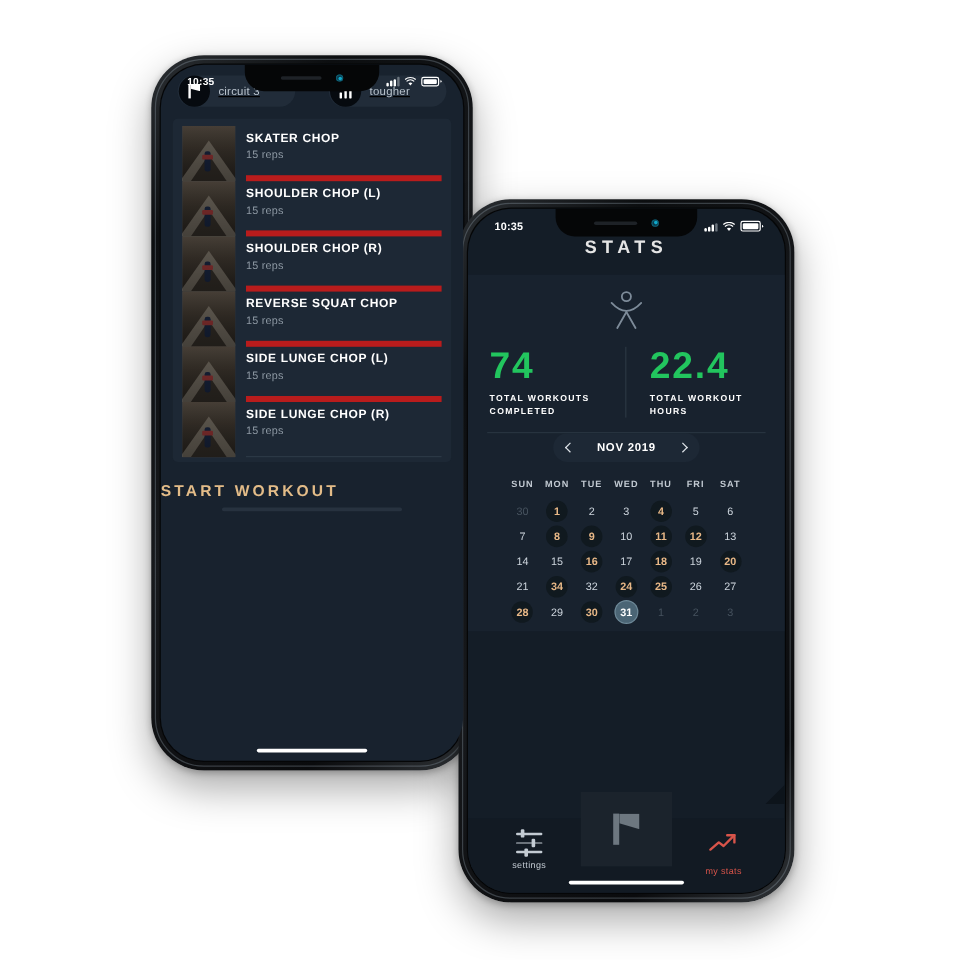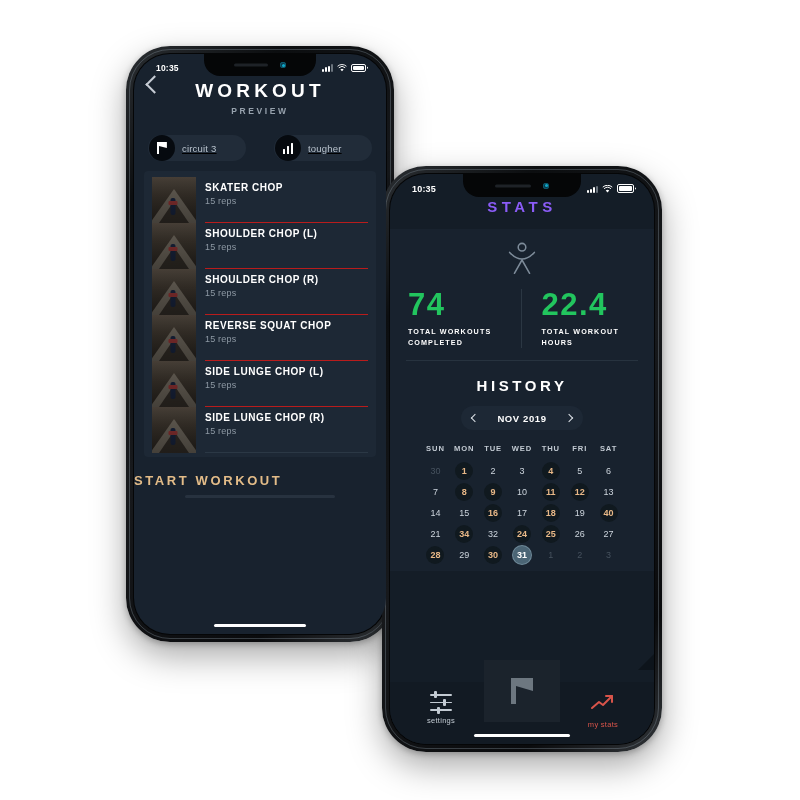--- a/index.html
+++ b/index.html
@@ -146,21 +146,21 @@
   .exthumb .person {
     position:absolute; left:48%; bottom:8px; transform:translateX(-50%);
     width:5px; height:17px; background:#1d2b4a; border-radius:2px;
   }
   .exthumb .person::after{
     content:""; position:absolute; left:-2px; top:3px; width:9px; height:4px;
     background:#a83b3b; border-radius:1px;
   }
   .exthumb .grd{ position:absolute; inset:0; background:linear-gradient(180deg,rgba(0,0,0,.25),rgba(0,0,0,.45)); }
 
-  .exinfo { flex:1; padding-top:5px; border-bottom:1px solid #b91c1c; }
+  .exinfo { flex:1; padding-top:5px; border-bottom:5px solid #b91c1c; }
   .exrow:last-child .exinfo { border-bottom:1px solid #2b3845; }
   .exname { color:#fff; font-size:10px; font-weight:700; letter-spacing:.55px; }
   .exreps { color:#8e99a4; font-size:9px; margin-top:3px; letter-spacing:.2px; }
 
   .startbtn {
     margin-top:16px; color:#e3bc88;
     font-size:13px; font-weight:700; letter-spacing:2.6px; cursor:pointer;
   }
   .startunder { width:150px; height:3px; background:#27323f; margin:7px auto 0; border-radius:2px; }
 
@@ -173,21 +173,21 @@
   #phone2 .bars i:nth-child(1){height:3px}
   #phone2 .bars i:nth-child(2){height:4.5px}
   #phone2 .bars i:nth-child(3){height:6px}
   #phone2 .bars i:nth-child(4){height:7.5px}
   #phone2 .wifi { width:11px; height:8px; }
   #phone2 .batt { width:17px; height:9px; }
   #phone2 .home-ind { width:96px; height:3.5px; background:#fff; }
   #phone2 .screen { background:#141d27; }
 
   .p2-title {
-    text-align:center; color:#8b5cf6; font-size:15px; font-weight:700;
+    text-align:center; color:#e5e5e5; font-size:15px; font-weight:700;
     letter-spacing:4.5px; padding:24px 0 14px;
   }
   .p2-body { background:#18222e; padding-bottom:6px; }
   .stickfig { display:flex; justify-content:center; padding:12px 0 6px; }
 
   .statgrid { display:flex; padding:4px 0 12px; }
   .statcell { flex:1; padding-left:18px; }
   .statcell + .statcell { border-left:1px solid #2b3743; padding-left:20px; }
   .bignum { color:#22c55e; font-size:31px; font-weight:700; letter-spacing:1.5px; line-height:1; }
   .statlbl { color:#fff; font-size:7.2px; font-weight:700; letter-spacing:1.1px; margin-top:6px; line-height:1.55; }
@@ -283,25 +283,20 @@
               <path d="M8 11.2 5.4 8.2a4 4 0 0 1 5.2 0z" fill="#fff"></path>
               <path d="M2.9 5.6a7.6 7.6 0 0 1 10.2 0" stroke="#fff" stroke-width="1.5" fill="none"></path>
               <path d="M.9 3.2a10.6 10.6 0 0 1 14.2 0" stroke="#fff" stroke-width="1.5" fill="none"></path>
             </svg>
           <div class="batt">
               <span></span>
             </div>
         </div>
       </div>
 
-      <div class="p1-head">
-        <div class="backchev"></div>
-        <div class="p1-title">WORKOUT</div>
-        <div class="p1-sub">PREVIEW</div>
-      </div>
 
       <div class="pillrow">
         <div class="pill">
           <div class="circ">
               <div class="flagicon"></div>
             </div>
           <div class="lbl">circuit 3</div>
         </div>
         <div class="pill">
           <div class="circ">
@@ -456,21 +451,20 @@
           </div>
           <div class="statcell">
             <div class="bignum">22.4</div>
             <div class="statlbl" style="white-space:pre-line">TOTAL WORKOUT
 HOURS</div>
           </div>
         </div>
 
         <div class="hr"></div>
 
-        <div class="hist-title">HISTORY</div>
 
         <div class="monthnav">
           <div class="navch l"></div>
           <div class="monthlbl">NOV 2019</div>
           <div class="navch r"></div>
         </div>
 
         <div class="caltbl">
           <div class="calrow">
             <div class="dow">SUN</div>
@@ -543,21 +537,21 @@
             <div class="daycell">
                 <div class="day">17</div>
               </div>
             <div class="daycell">
                 <div class="day done">18</div>
               </div>
             <div class="daycell">
                 <div class="day">19</div>
               </div>
             <div class="daycell">
-                <div class="day done">40</div>
+                <div class="day done">20</div>
               </div>
           </div>
 
           <div class="calrow">
             <div class="daycell">
                 <div class="day">21</div>
               </div>
             <div class="daycell">
                 <div class="day done">34</div>
               </div>

